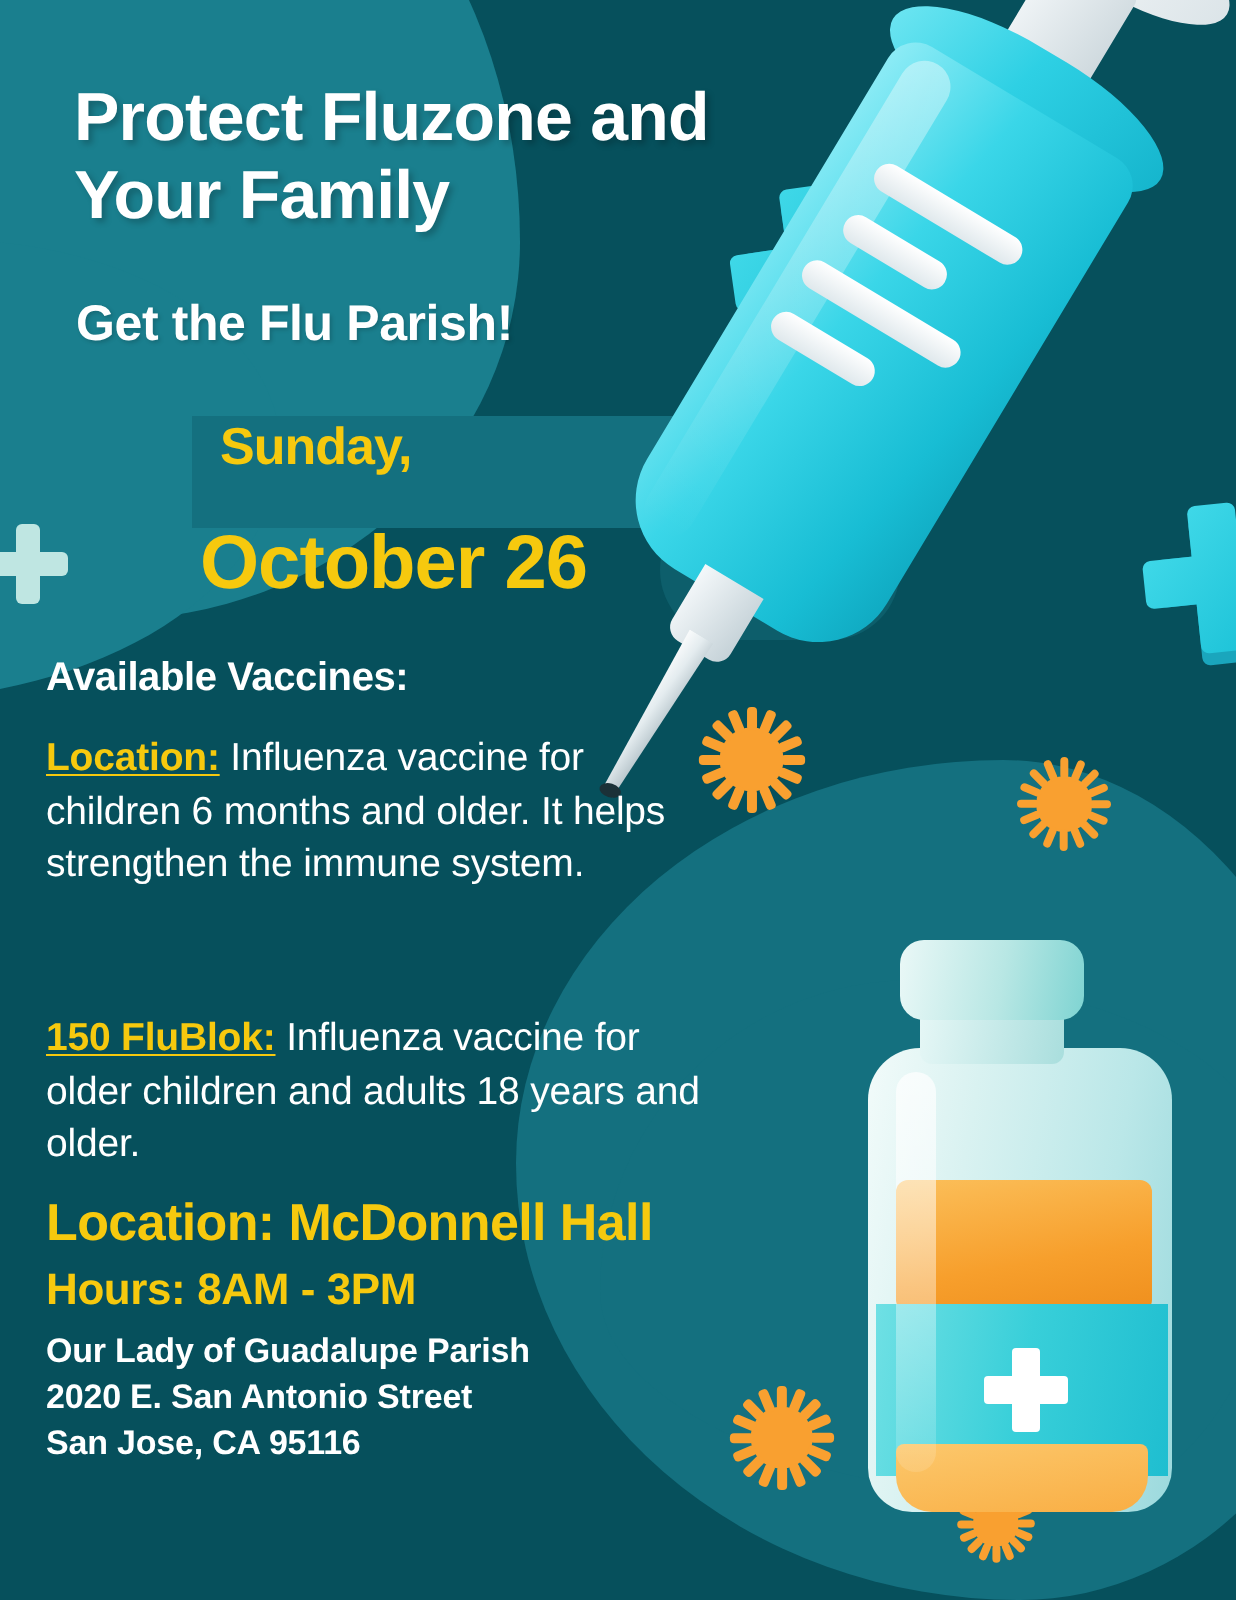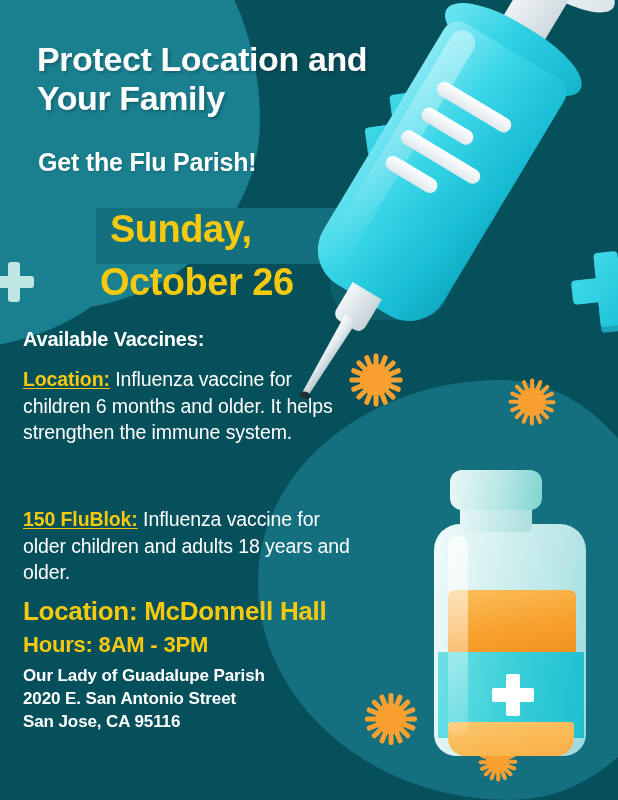--- a/index.html
+++ b/index.html
@@ -236,21 +236,21 @@
     text-shadow:2px 2px 3px rgba(0,0,0,.22);
   }
   #subhead {
     position:absolute; left:38px; top:148px;
     color:#ffffff; font-size:25px; font-weight:bold;
     letter-spacing:-0.2px;
     text-shadow:1px 1px 2px rgba(0,0,0,.18);
   }
   #date-line1 {
     position:absolute; left:110px; top:208px;
-    color:#f6c90e; font-size:38px; font-weight:bold; letter-spacing:-0.5px;
+    color:#f6c90e; font-size:26px; font-weight:bold; letter-spacing:-0.5px;
   }
   #date-line2 {
     position:absolute; left:100px; top:261px;
     color:#f6c90e; font-size:38px; font-weight:bold; letter-spacing:-0.5px;
   }
 
   #avail-heading {
     position:absolute; left:23px; top:328px;
     color:#ffffff; font-size:20px; font-weight:bold; letter-spacing:-0.2px;
   }
@@ -418,21 +418,21 @@
     <div class="vial-liq-top"></div>
     <div class="vial-label"></div>
     <div class="vial-liq-bot"></div>
     <div class="vial-cross"></div>
     <div class="vial-neck"></div>
     <div class="vial-cap"></div>
     <div class="vial-gloss"></div>
   </div>
 
   <div class="content">
-    <div id="headline">Protect Location and Your Family</div>
+    <div id="headline">Protect Fluzone and Your Family</div>
     <div id="subhead">Get the Flu Parish!</div>
 
     <div id="date-line1">Sunday,</div>
     <div id="date-line2">October 26</div>
 
     <div id="avail-heading">Available Vaccines:</div>
 
     <div class="vax-para" id="vax-1">
       <span class="vax-name">Location:</span><span> Influenza vaccine for children 6 months and older. It helps strengthen the immune system.</span>
     </div>

